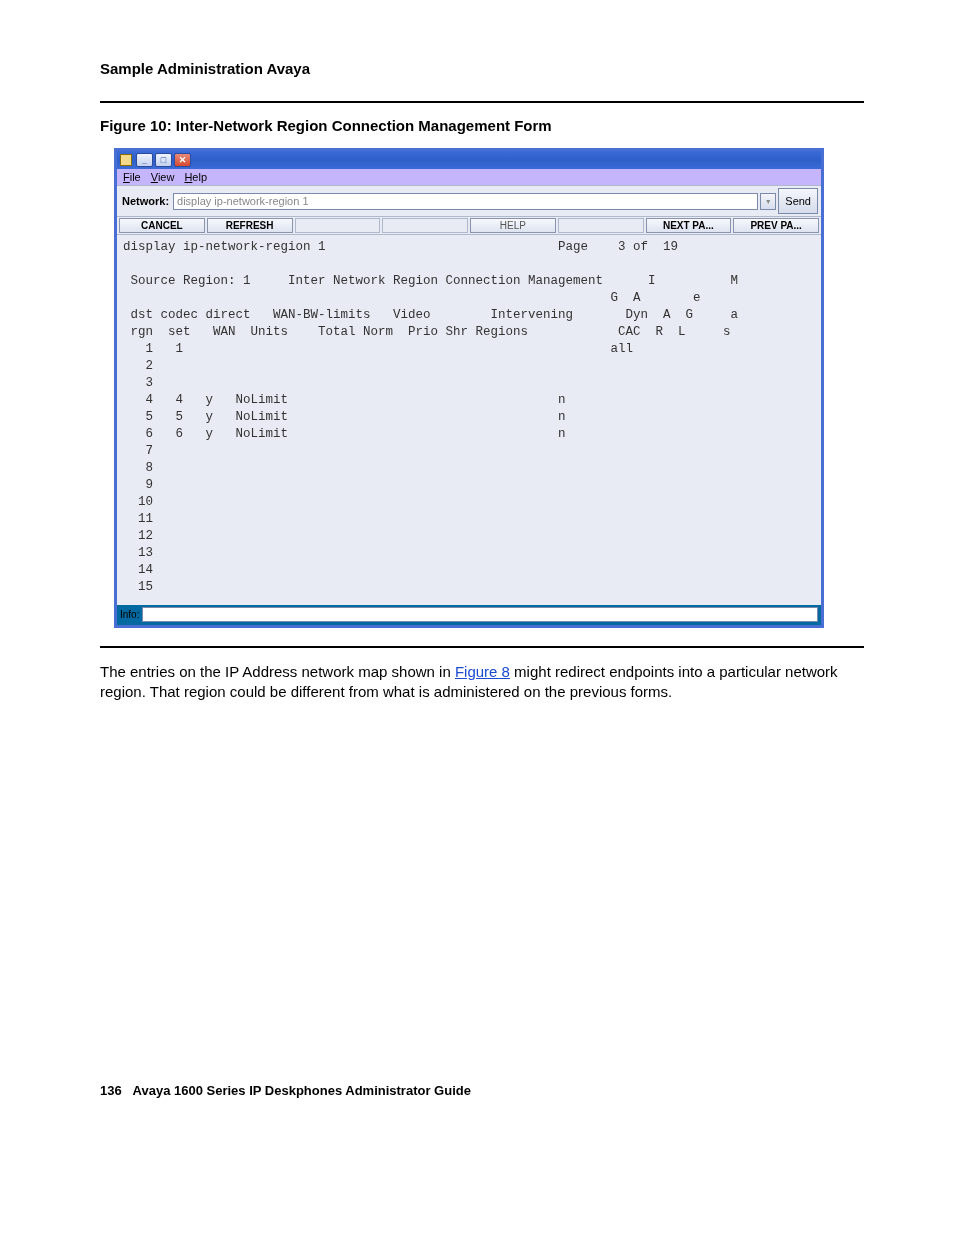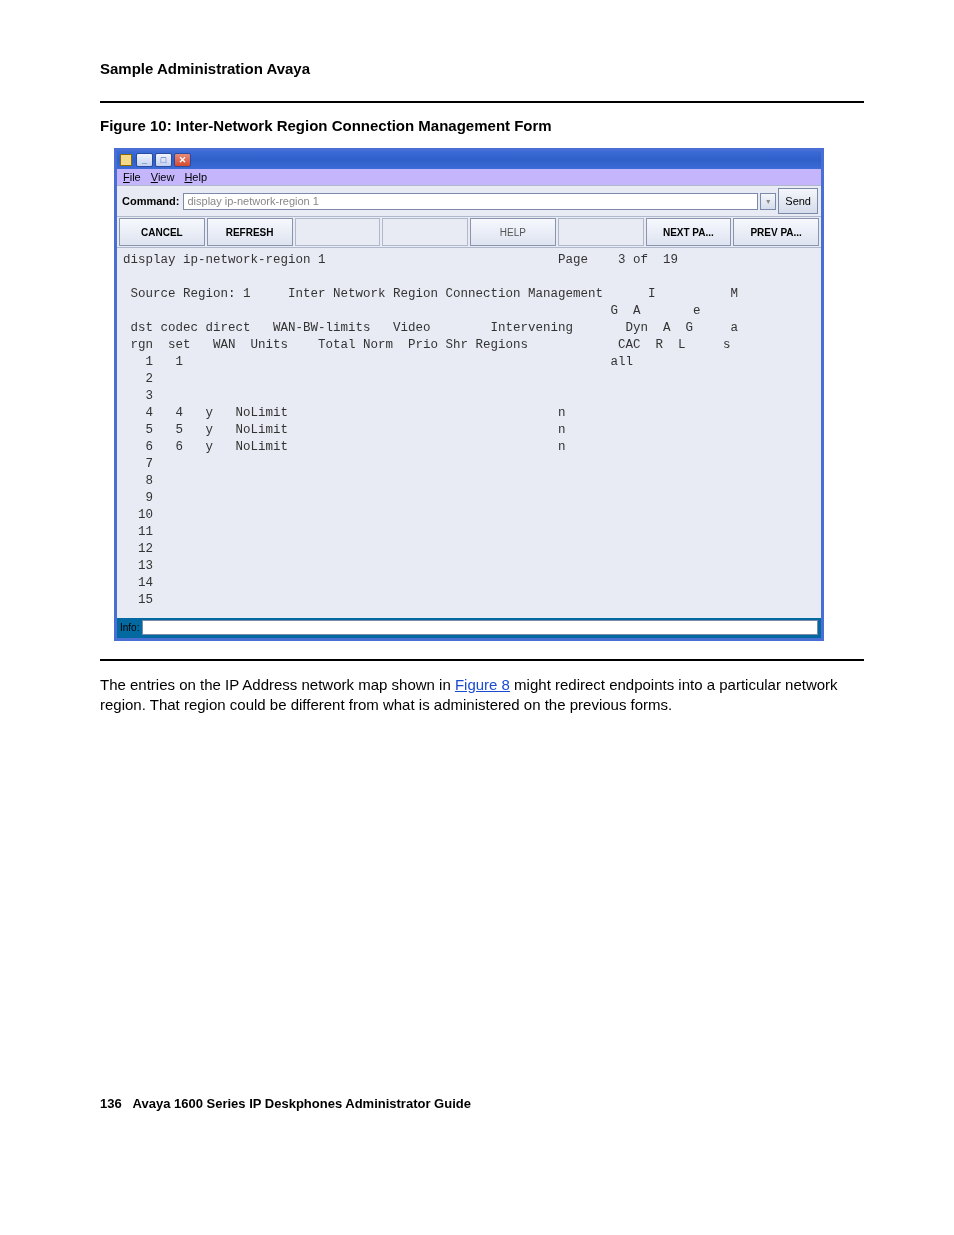--- a/index.html
+++ b/index.html
@@ -120,21 +120,21 @@
     border-bottom: 1px solid #b0b8cc;
   }
   .btncell {
     flex: 1;
     display: flex;
     flex-direction: column;
     align-items: center;
   }
   .btncell button {
     width: 100%;
-    height: 28px;
+    height: 15px;
     border: 1px solid #8a94ad;
     background: linear-gradient(to bottom, #f6f8fd, #dde3f0);
     font-size: 10px;
     font-weight: bold;
     padding: 0;
     text-align: center;
   }
   .btncell button.help { font-weight: normal; color:#555; }
   .btncell button.empty { background: #e8ebf3; border-color:#b0b8cc; }
   .fkey-row {
@@ -203,21 +203,21 @@
         <div class="winbtn">□</div>
         <div class="winbtn close">✕</div>
       </div>
     </div>
     <div class="menubar">
       <span><u title="File">F</u>ile</span>
       <span><u>V</u>iew</span>
       <span><u>H</u>elp</span>
     </div>
     <div class="cmdbar">
-      <span class="lbl">Command:</span>
+      <span class="lbl">Network:</span>
       <input class="cmd" value="display ip-network-region 1" style="">
       <div class="dropbtn">▾</div>
       <button class="send">Send</button>
     </div>
     <div class="btnrow">
       <div class="btncell">
           <button>CANCEL</button>
         </div>
       <div class="btncell">
           <button>REFRESH</button>

